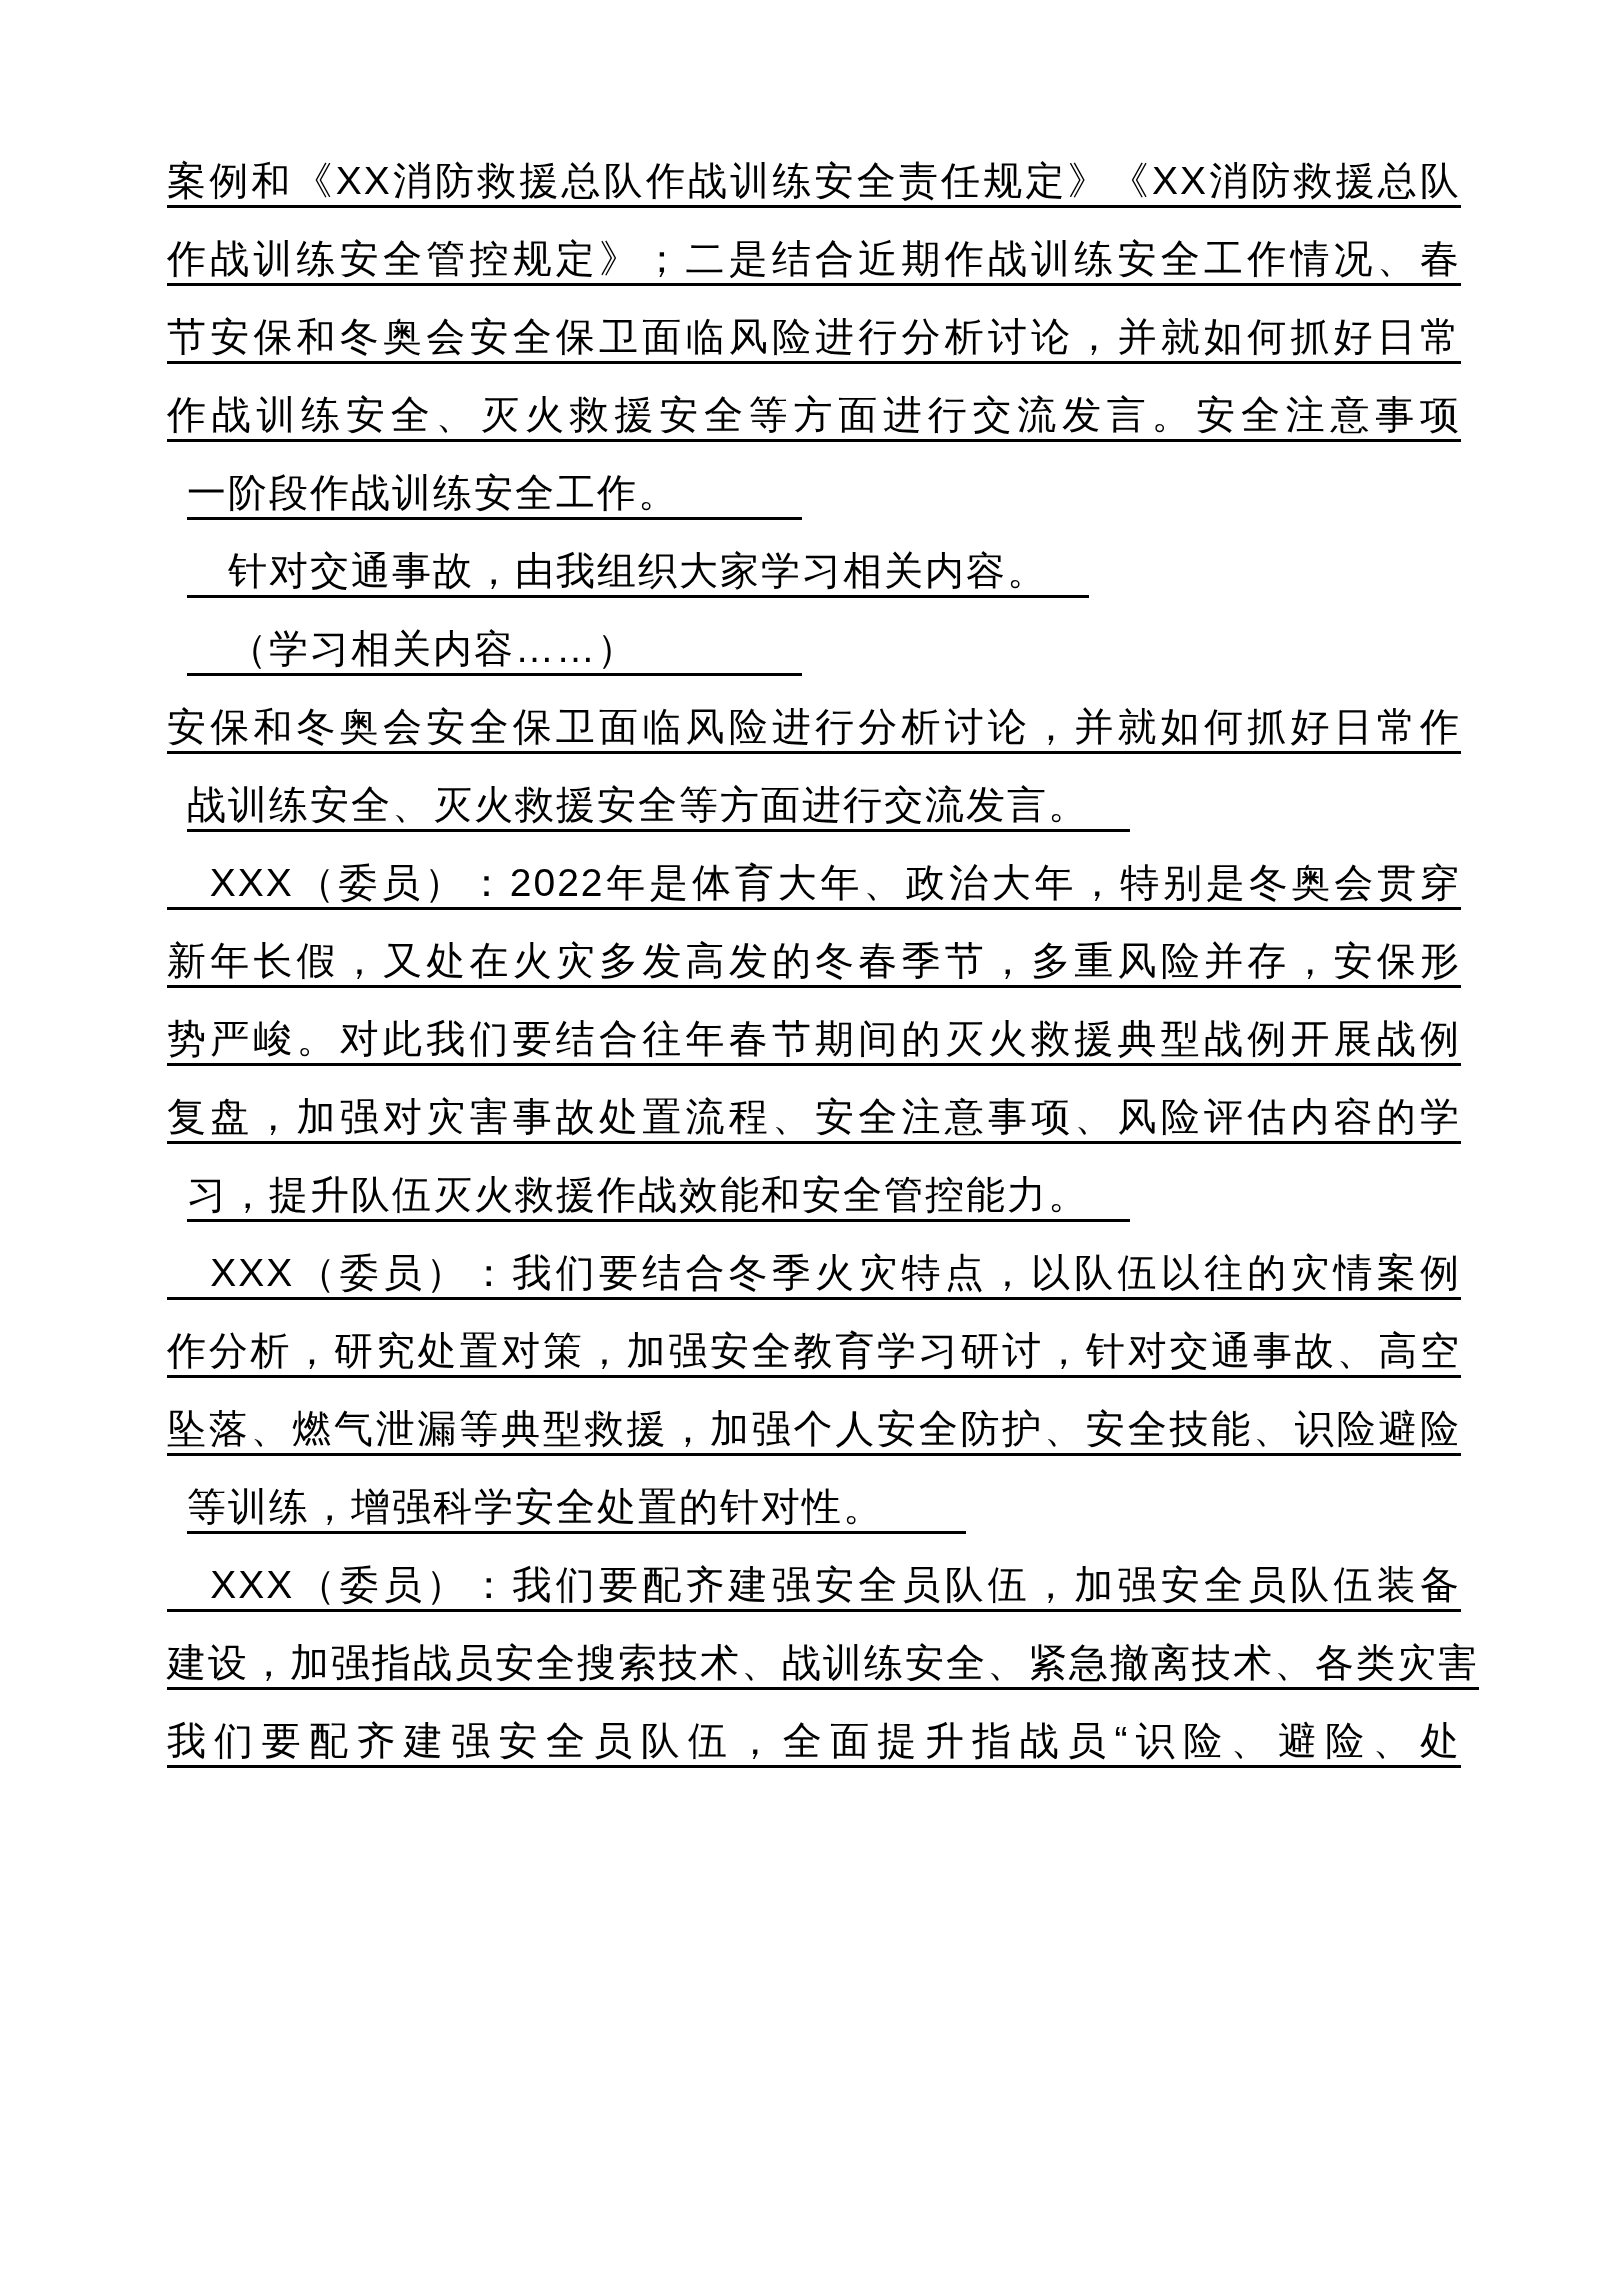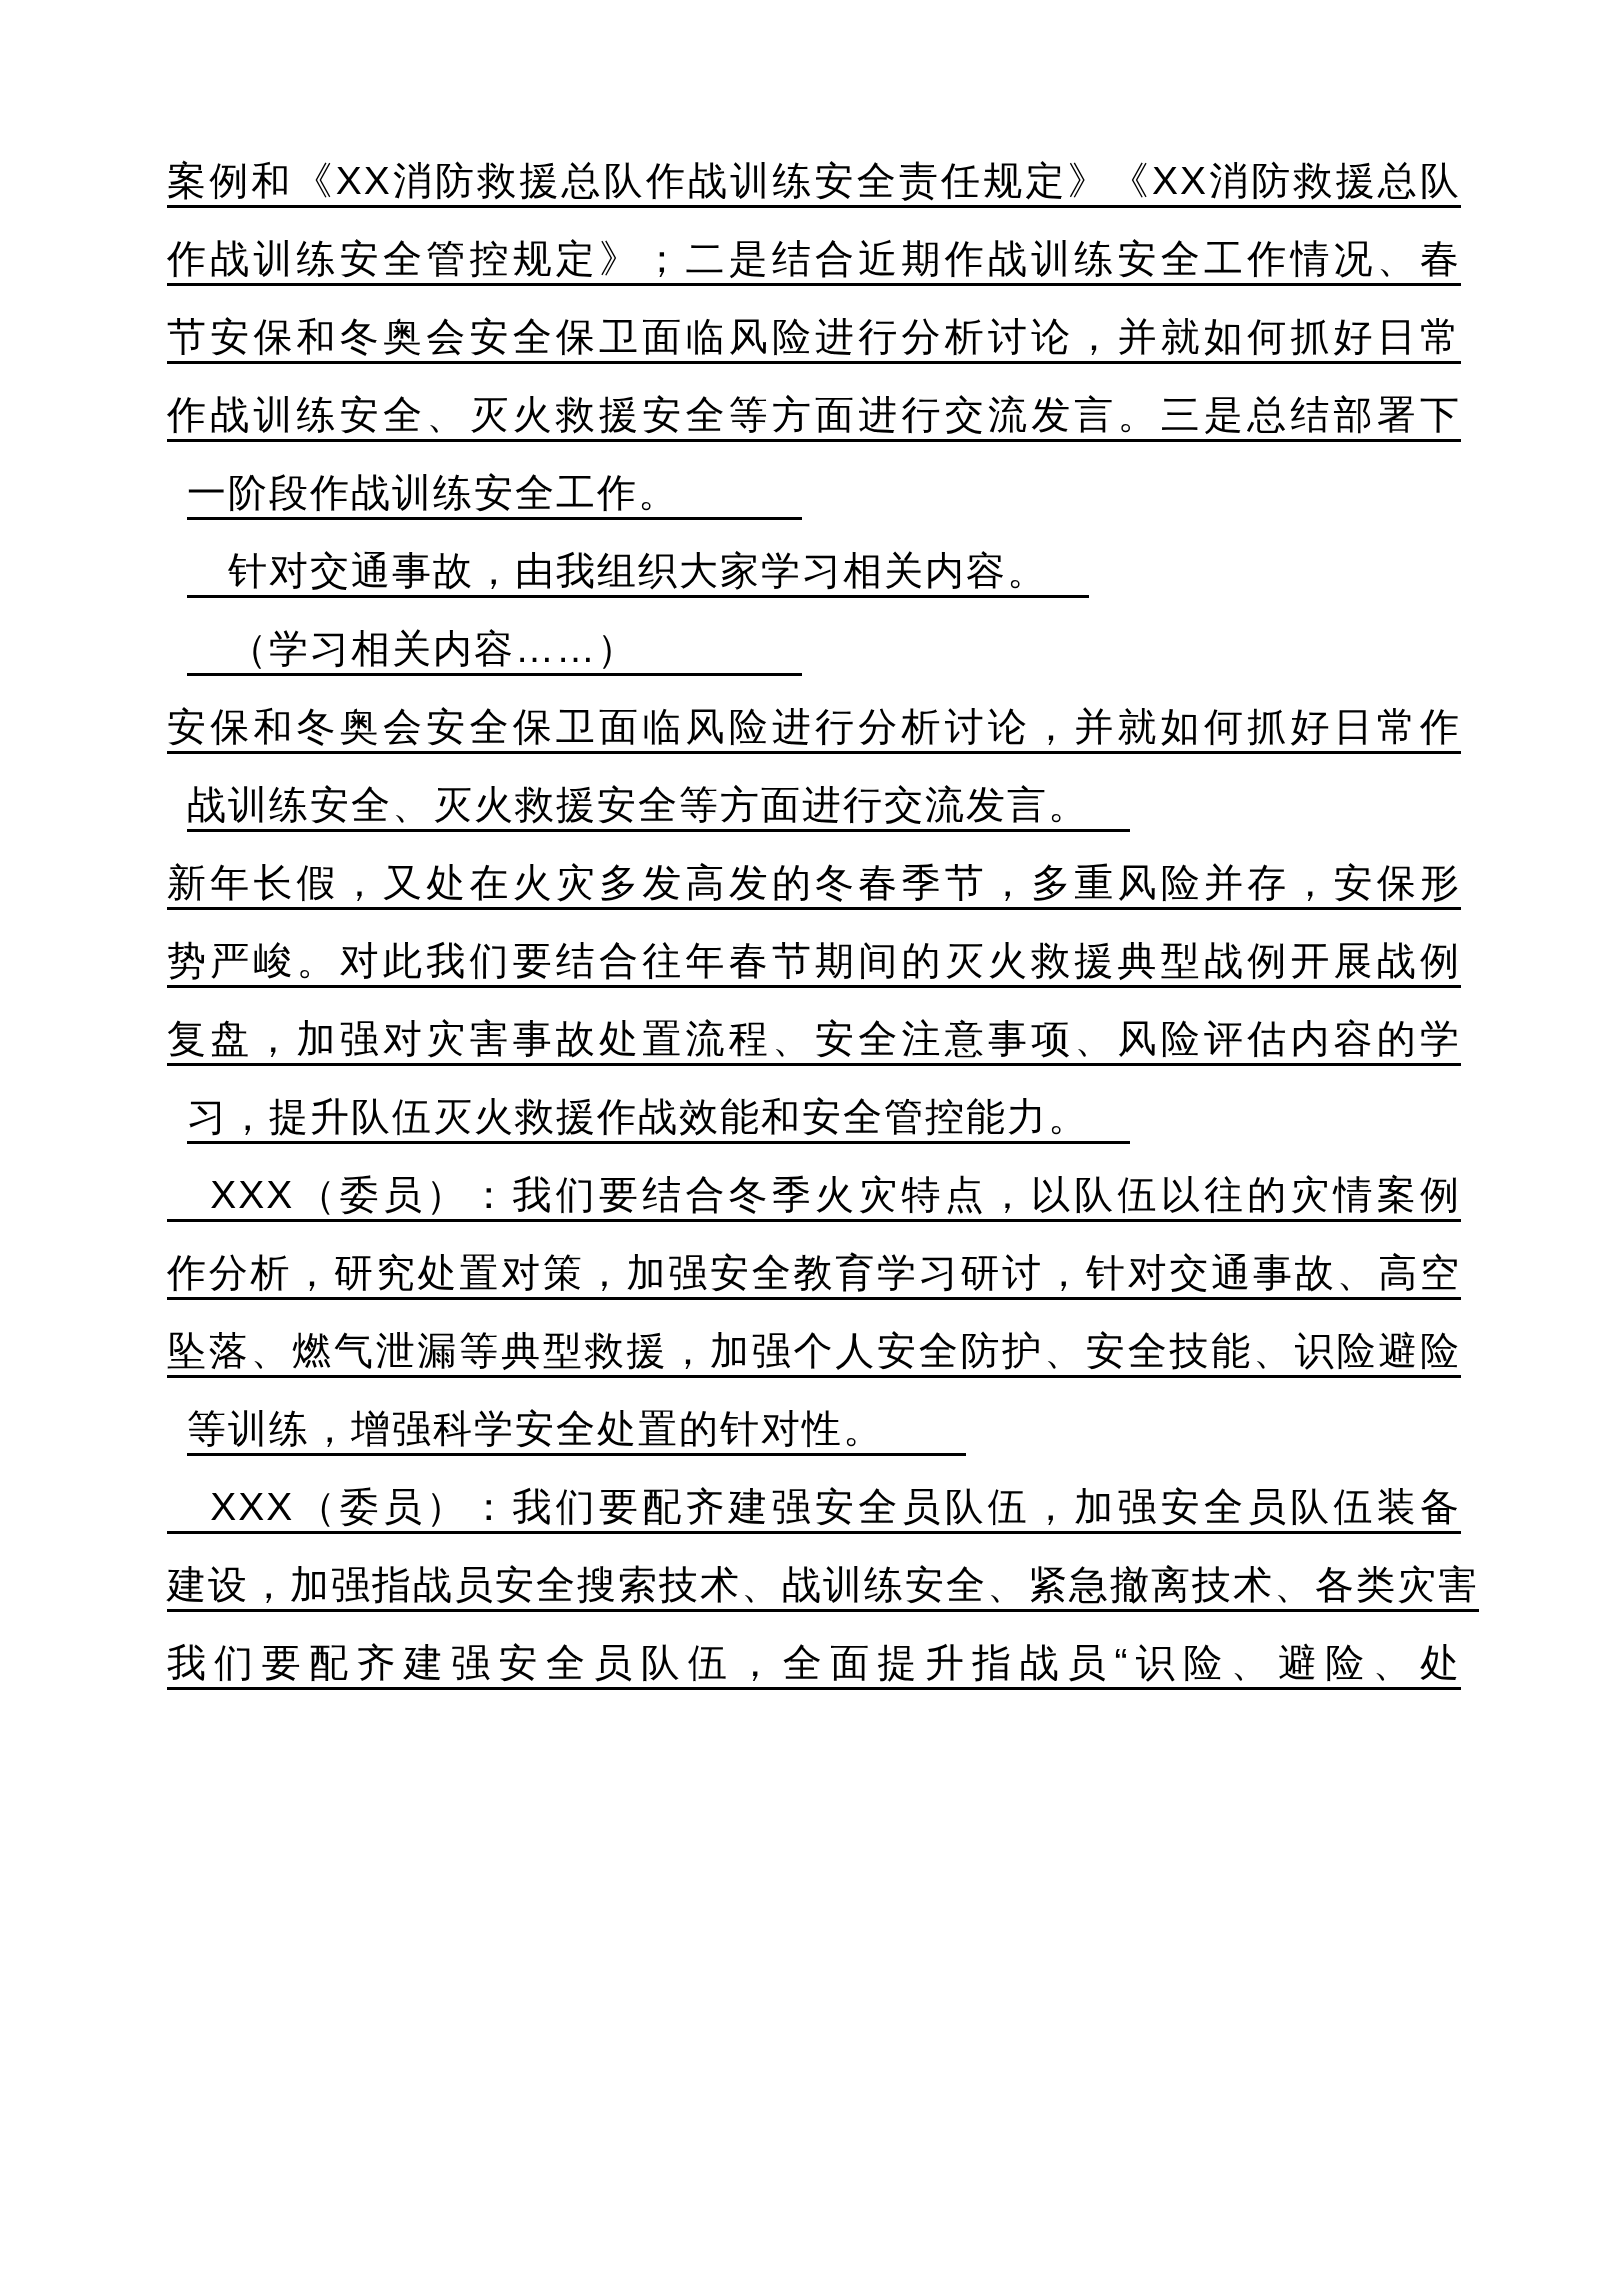--- a/index.html
+++ b/index.html
@@ -52,26 +52,27 @@
 </style>
 </head>
 <body>
 
 <div class="page">
   <div class="text-body">
 
     <div class="line full"><span class="u">案例和《XX消防救援总队作战训练安全责任规定》《XX消防救援总队</span></div>
     <div class="line full"><span class="u">作战训练安全管控规定》；二是结合近期作战训练安全工作情况、春</span></div>
     <div class="line full"><span class="u">节安保和冬奥会安全保卫面临风险进行分析讨论，并就如何抓好日常</span></div>
-    <div class="line full"><span class="u">作战训练安全、灭火救援安全等方面进行交流发言。三是总结部署下</span></div>
+    <div class="line full"><span class="u">作战训练安全、灭火救援安全等方面进行交流发言。安全注意事项</span></div>
     <div class="line end"><span class="u">一阶段作战训练安全工作。　　　</span></div>
     <div class="line end"><span class="u">　针对交通事故，由我组织大家学习相关内容。　</span></div>
     <div class="line end"><span class="u">　（学习相关内容……）　　　　</span></div>
     <div class="line full"><span class="u">安保和冬奥会安全保卫面临风险进行分析讨论，并就如何抓好日常作</span></div>
     <div class="line end"><span class="u">战训练安全、灭火救援安全等方面进行交流发言。　</span></div>
+    <div class="line full"><span class="u">　XXX（委员）：2022年是体育大年、政治大年，特别是冬奥会贯穿</span></div>
     <div class="line full"><span class="u">新年长假，又处在火灾多发高发的冬春季节，多重风险并存，安保形</span></div>
     <div class="line full"><span class="u">势严峻。对此我们要结合往年春节期间的灭火救援典型战例开展战例</span></div>
     <div class="line full"><span class="u">复盘，加强对灾害事故处置流程、安全注意事项、风险评估内容的学</span></div>
     <div class="line end"><span class="u">习，提升队伍灭火救援作战效能和安全管控能力。　</span></div>
     <div class="line full"><span class="u">　XXX（委员）：我们要结合冬季火灾特点，以队伍以往的灾情案例</span></div>
     <div class="line full"><span class="u">作分析，研究处置对策，加强安全教育学习研讨，针对交通事故、高空</span></div>
     <div class="line full"><span class="u">坠落、燃气泄漏等典型救援，加强个人安全防护、安全技能、识险避险</span></div>
     <div class="line end"><span class="u">等训练，增强科学安全处置的针对性。　　</span></div>
     <div class="line full"><span class="u">　XXX（委员）：我们要配齐建强安全员队伍，加强安全员队伍装备</span></div>
     <div class="line full"><span class="u">建设，加强指战员安全搜索技术、战训练安全、紧急撤离技术、各类灾害</span></div>

